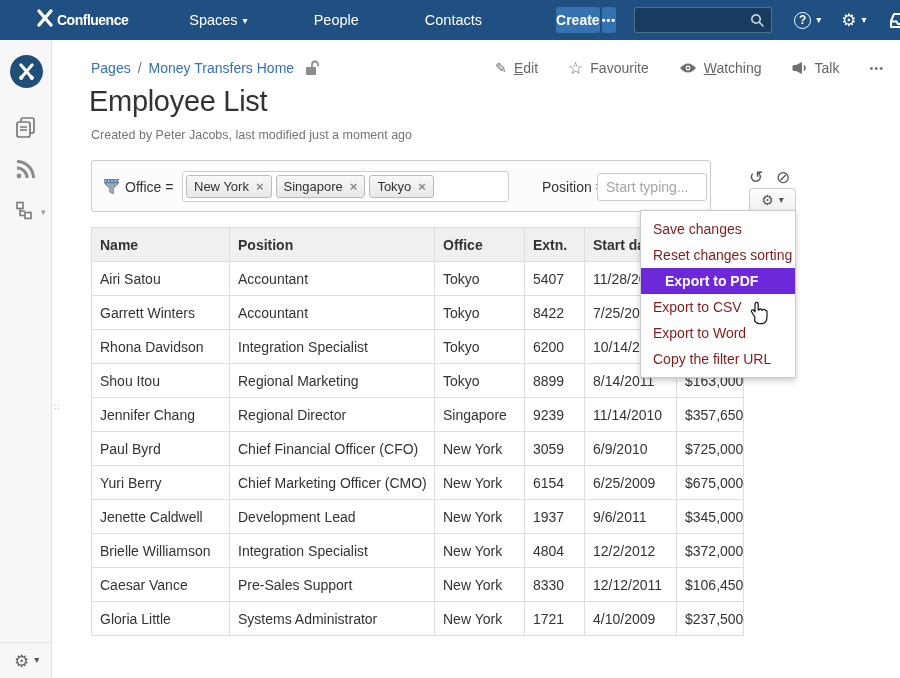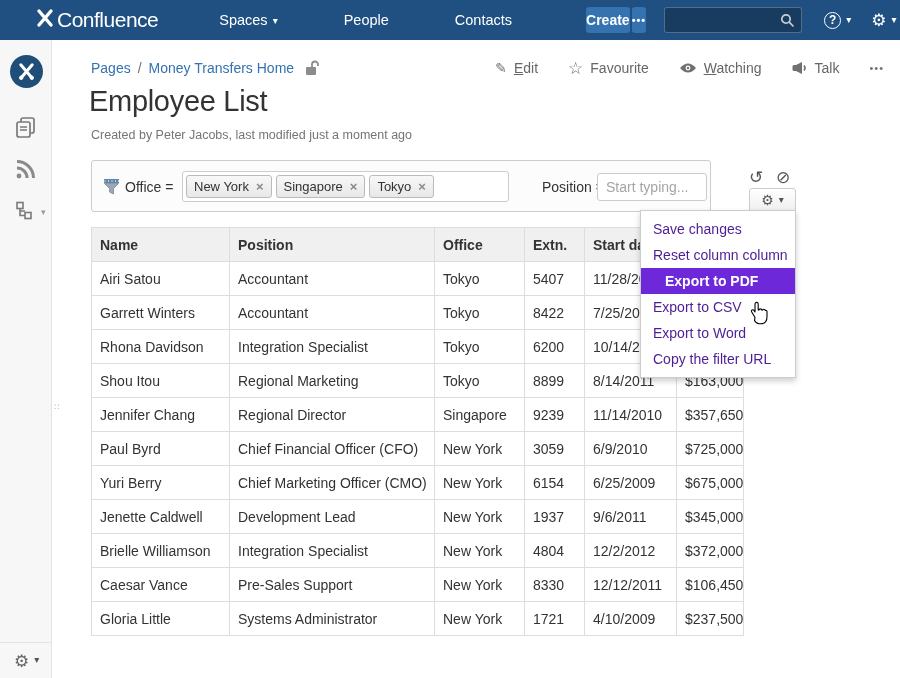--- a/index.html
+++ b/index.html
@@ -6,21 +6,21 @@
   html,body { width:900px; height:678px; }
   body { font-family:"Liberation Sans", sans-serif; background:#fff; position:relative; overflow:hidden; color:#333; }
   .uni { font-family:"DejaVu Sans", sans-serif; }
 
   
   .topnav { position:absolute; left:0; top:0; width:900px; height:40px; background:#205081; display:flex; align-items:center; }
   .hamburger { width:20px; height:14px; margin:0 18px 0 17px; display:flex; flex-direction:column; justify-content:space-between; cursor:pointer; }
   .hamburger span { display:block; height:2.6px; background:#fff; border-radius:1px; }
   .brand { display:flex; align-items:center; color:#fff; margin-right:28px; cursor:pointer; }
   .brand .xmark { margin-right:2px; }
-  .brand .bname { font-size:21px; font-weight:normal; letter-spacing:-0.5px; }
+  .brand .bname { font-size:14px; font-weight:bold; letter-spacing:-0.5px; }
   .navitem { color:#fff; font-size:14.5px; margin:0 33px; cursor:pointer; white-space:nowrap; }
   .caret::after { content:"▾"; font-family:"DejaVu Sans",sans-serif; font-size:10px; margin-left:5px; position:relative; top:-1px; }
   .caret-dark::after { color:#555; }
   .btn-blue { background:#3572b0; color:#fff; border:none; border-radius:3px; height:26px; font-size:14px; font-weight:bold; font-family:"Liberation Sans",sans-serif; cursor:pointer; }
   .create-btn { width:52px; margin-left:41px; }
   .more-btn { width:42px; margin-left:2px; letter-spacing:1px; font-size:11px; }
   .search-box { margin-left:18px; width:138px; height:26px; background:rgba(0,0,0,0.25); border:1px solid rgba(255,255,255,0.25); border-radius:3px; display:flex; align-items:center; }
   .search-box input { flex:1; background:transparent; border:none; outline:none; color:#fff; font-size:13px; padding:0 6px; min-width:0; }
   .tn-icon { color:#fff; display:flex; align-items:center; cursor:pointer; }
   .help-icon { margin-left:22px; }
@@ -63,21 +63,21 @@
   .position-label { left:434px;margin-left:16px; }
   .pos-input { position:absolute; left:505px; top:12px; width:110px; height:28px; border:1px solid #ccc; border-radius:3px; font-size:14px; padding:0 8px; color:#333; font-family:"Liberation Sans",sans-serif; outline:none; }
   .pos-input::placeholder { color:#a5a5a5; }
   .icon-btn { position:absolute; top:6px; color:#555; font-size:17px; cursor:pointer; background:none; border:none; }
   .undo-btn { left:657px; }
   .slash-btn { left:684px; }
   .gearmenu-btn { position:absolute; left:657px; top:27px; width:47px; height:24px; border:1px solid #ccc; border-radius:3px 3px 0 0; background:linear-gradient(#fff,#efefef); display:flex; align-items:center; justify-content:center; color:#555; cursor:pointer; font-size:14px; }
 
   
   .gear-menu { position:absolute; left:640px; top:210px; width:156px; background:#fff; border:1px solid #ccc; box-shadow:0 3px 6px rgba(0,0,0,0.2); padding:5px 0; z-index:50; }
-  .menu-item { height:26px; line-height:26px; padding:0 12px; font-size:14px; color:#4c1d95; white-space:nowrap; cursor:pointer; }
+  .menu-item { height:26px; line-height:26px; padding:0 12px; font-size:14px; color:#7f1d1d; white-space:nowrap; cursor:pointer; }
   .menu-item.hl { background:#6d28d9; color:#fff; font-weight:bold;padding-left:24px; }
   .cursor-hand { position:absolute; left:747px; top:301px; z-index:60; pointer-events:none; }
 
   
   .emp-table { position:absolute; left:91px; top:227px; border-collapse:collapse; table-layout:fixed; width:652px; font-size:14px; }
   .emp-table th, .emp-table td { border:1px solid #ddd; height:34px; padding:0 8px; text-align:left; overflow:hidden; white-space:nowrap; }
   .emp-table th { background:#f0f0f0; font-weight:bold; color:#333; cursor:pointer; }
   .emp-table td { color:#333; background:#fff; }
 </style>
 </head>
@@ -245,21 +245,21 @@
   <input class="pos-input" placeholder="Start typing..." style="">
   <button class="icon-btn undo-btn uni">↺</button>
   <button class="icon-btn slash-btn uni">⊘</button>
   <div class="gearmenu-btn caret caret-dark">
       <span class="uni">⚙</span>
     </div>
 </div>
 
 <div class="gear-menu">
     <div class="menu-item">Save changes</div>
-    <div class="menu-item">Reset column column</div>
+    <div class="menu-item">Reset changes sorting</div>
     <div class="menu-item hl">Export to PDF</div>
     <div class="menu-item">Export to CSV</div>
     <div class="menu-item">Export to Word</div>
     <div class="menu-item">Copy the filter URL</div>
   </div>
 
 <span class="cursor-hand">
   <svg width="22" height="26" viewBox="0 0 22 26">
     <path d="M8 16.5 L4.6 10.8 c-.5-.9.1-2 1.1-2 .5 0 .9.2 1.2.6 l1.1 1.5 V3 c0-.9.7-1.6 1.6-1.6 S11.2 2.1 11.2 3 v6 l.7.05 c.1-.7.7-1.2 1.4-1.2 .8 0 1.4.5 1.5 1.3 l.6.05 c.2-.6.7-1 1.4-1 .7 0 1.3.5 1.4 1.2 l.5 0 c.6-.1 1.3.4 1.3 1.2 v5.2 c0 4-2.2 7-6.3 7 h-1.6 c-2.3 0-3.6-1.3-4.6-3.2z" fill="#fff" stroke="#000" stroke-width="1.1" stroke-linejoin="round"></path>
   </svg>

